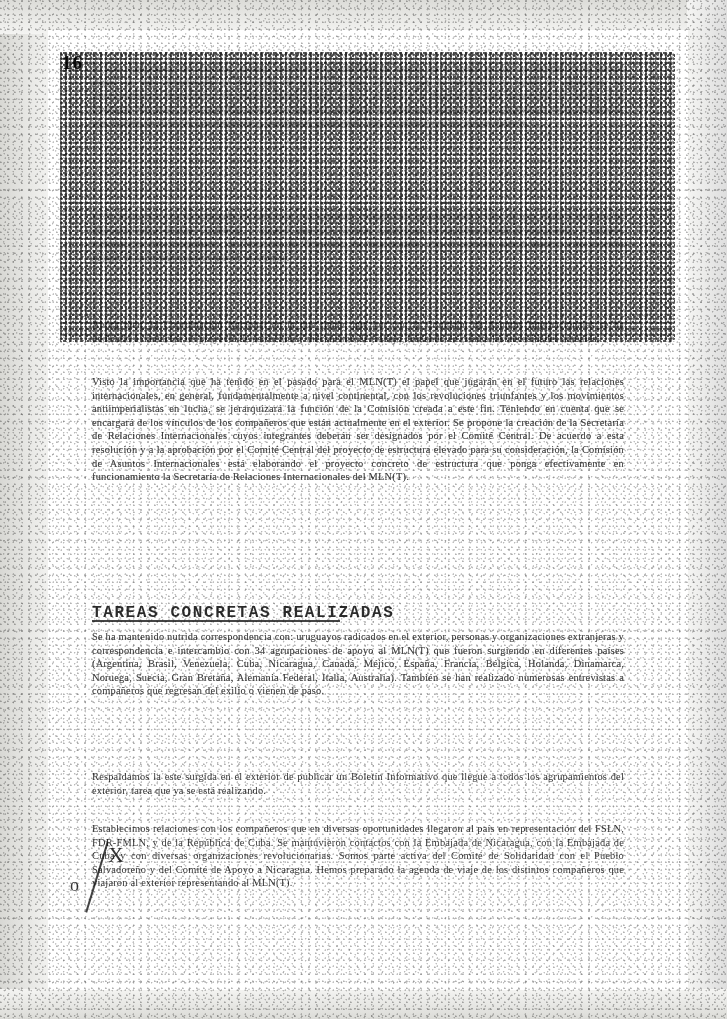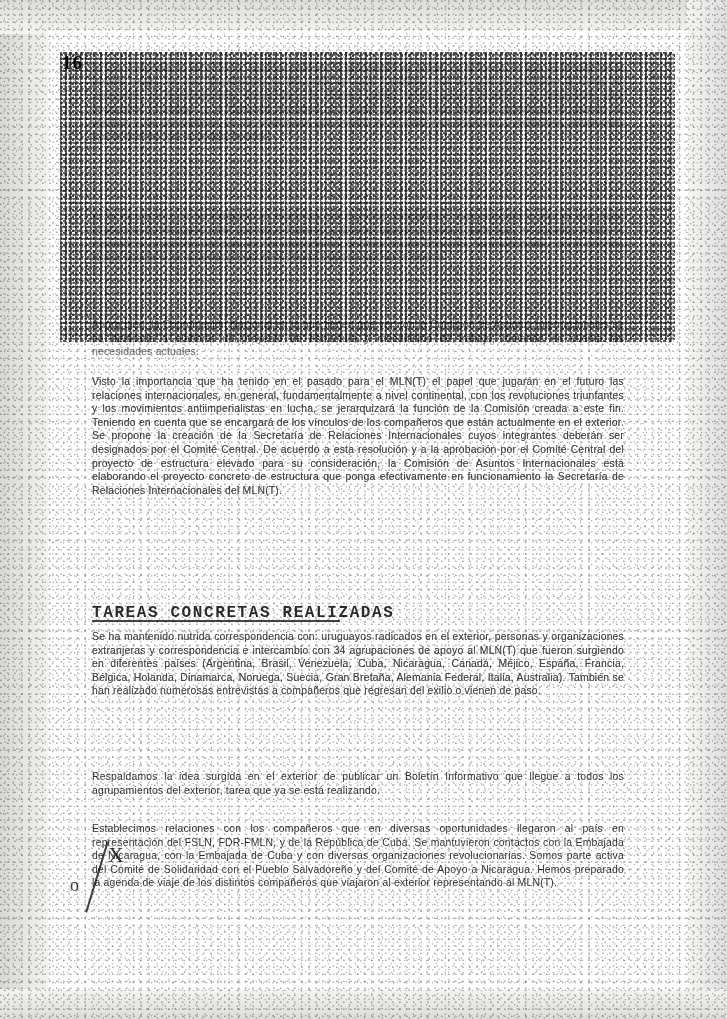--- a/index.html
+++ b/index.html
@@ -64,21 +64,21 @@
     font-family: "Liberation Serif", serif;
     font-weight: bold;
     font-size: 19px;
     color: #111;
     letter-spacing: 1px;
   }
   .typed {
     position: absolute;
     left: 92px;
     width: 532px;
-    font-family: Liberation Sans, sans-serif;
+    font-family: Liberation Serif, serif;
     font-size: 10.4px;
     line-height: 13.6px;
     color: #1a1a1a;
     white-space: pre-wrap;
     text-align: justify;
     letter-spacing: 0.2px;
   }
   
   .deg-extreme {
     opacity: 0.30;
@@ -167,30 +167,30 @@
   <div class="edge-dark-bottom"></div>
 
   <div class="scan"></div>
 
   <div class="page-number">16</div>
 
   <div class="typed deg-extreme" style="top:62px;">a/ Los compañeros del exterior, quienes tuvieron la posibilidad de asistir, en la forma en que se decidió en la tercera etapa, no han abandonado la discusión de este Comisión, con los que se promovió la forma de agruparse, su funcionamiento democrático de manera global, forma, apoyo, alcance y la disposición para desarrollar el trabajo, y la Comisión Nacional, el Comité Ejecutivo, han buscado establecer la manera de agrupar a los compañeros en las tendencias que existen en el exilio con dispersos y problemas, planteando con el exterior con su propia manera.</div>
 
   <div class="typed deg-extreme" style="top:210px;">b/ Se ha escrito y se ha trabajado en reuniones con nuestros compañeros representando la idea de que, dado el proceso de discusión entre quienes colaboran, y quienes apoyan y quienes participan, en aquellos donde se encuentran, y quienes trabajan por los compañeros, la Dirección de Dirección, ha incorporado, con el exterior, busca aportar a un acuerdo propio de la misma manera que en el interior.</div>
 
-  <div class="typed deg-heavy" style="top:318px;">Ahora bien, la Coordinación Nacional en la que tienen que ver con la Comisión de Asuntos Internacionales se ha dedicado a elaborar un proyecto de estructura y mecanismo de trabajo, tomando en cuenta las necesidades actuales.</div>
+  <div class="typed deg-heavy" style="top:318px;">Ahora bien, la Coordinación Nacional en la que tienen que ver con la Comisión de Asuntos Internacionales se ha dedicado a contactos un proyecto de estructura y mecanismo de trabajo, tomando en cuenta las necesidades actuales.</div>
 
   <div class="typed deg-medium" style="top:375px;">Visto la importancia que ha tenido en el pasado para el MLN(T) el papel que jugarán en el futuro las relaciones internacionales, en general, fundamentalmente a nivel continental, con los revoluciones triunfantes y los movimientos antiimperialistas en lucha, se jerarquizará la función de la Comisión creada a este fin. Teniendo en cuenta que se encargará de los vínculos de los compañeros que están actualmente en el exterior. Se propone la creación de la Secretaría de Relaciones Internacionales cuyos integrantes deberán ser designados por el Comité Central. De acuerdo a esta resolución y a la aprobación por el Comité Central del proyecto de estructura elevado para su consideración, la Comisión de Asuntos Internacionales está elaborando el proyecto concreto de estructura que ponga efectivamente en funcionamiento la Secretaría de Relaciones Internacionales del MLN(T).</div>
 
   <div class="section-heading" style="top:604px;">TAREAS CONCRETAS REALIZADAS</div>
   <div class="heading-rule" style="left:92px; top:620px; width:248px;"></div>
 
   <div class="typed deg-medium" style="top:630px;">Se ha mantenido nutrida correspondencia con: uruguayos radicados en el exterior, personas y organizaciones extranjeras y correspondencia e intercambio con 34 agrupaciones de apoyo al MLN(T) que fueron surgiendo en diferentes países (Argentina, Brasil, Venezuela, Cuba, Nicaragua, Canadá, Méjico, España, Francia, Bélgica, Holanda, Dinamarca, Noruega, Suecia, Gran Bretaña, Alemania Federal, Italia, Australia). También se han realizado numerosas entrevistas a compañeros que regresan del exilio o vienen de paso.</div>
 
-  <div class="typed deg-light" style="top:770px;">Respaldamos la idea surgida en el exterior de publicar un Boletín Informativo que llegue a todos los agrupamientos del exterior, tarea que ya se está realizando.</div>
+  <div class="typed deg-light" style="top:770px;">Respaldamos la este surgida en el exterior de publicar un Boletín Informativo que llegue a todos los agrupamientos del exterior, tarea que ya se está realizando.</div>
 
   <div class="typed deg-light" style="top:822px;">Establecimos relaciones con los compañeros que en diversas oportunidades llegaron al país en representación del FSLN, FDR-FMLN, y de la República de Cuba. Se mantuvieron contactos con la Embajada de Nicaragua, con la Embajada de Cuba y con diversas organizaciones revolucionarias. Somos parte activa del Comité de Solidaridad con el Pueblo Salvadoreño y del Comité de Apoyo a Nicaragua. Hemos preparado la agenda de viaje de los distintos compañeros que viajaron al exterior representando al MLN(T).</div>
 
   <div class="pen-mark" style="left:108px; top:842px;">X</div>
   <div class="pen-slash" style="left:96px; top:840px;"></div>
   <div class="pen-mark" style="left:70px; top:875px; font-size:18px;">o</div>
 
   <div class="noise-band"></div>
   <div class="grain"></div>
 

